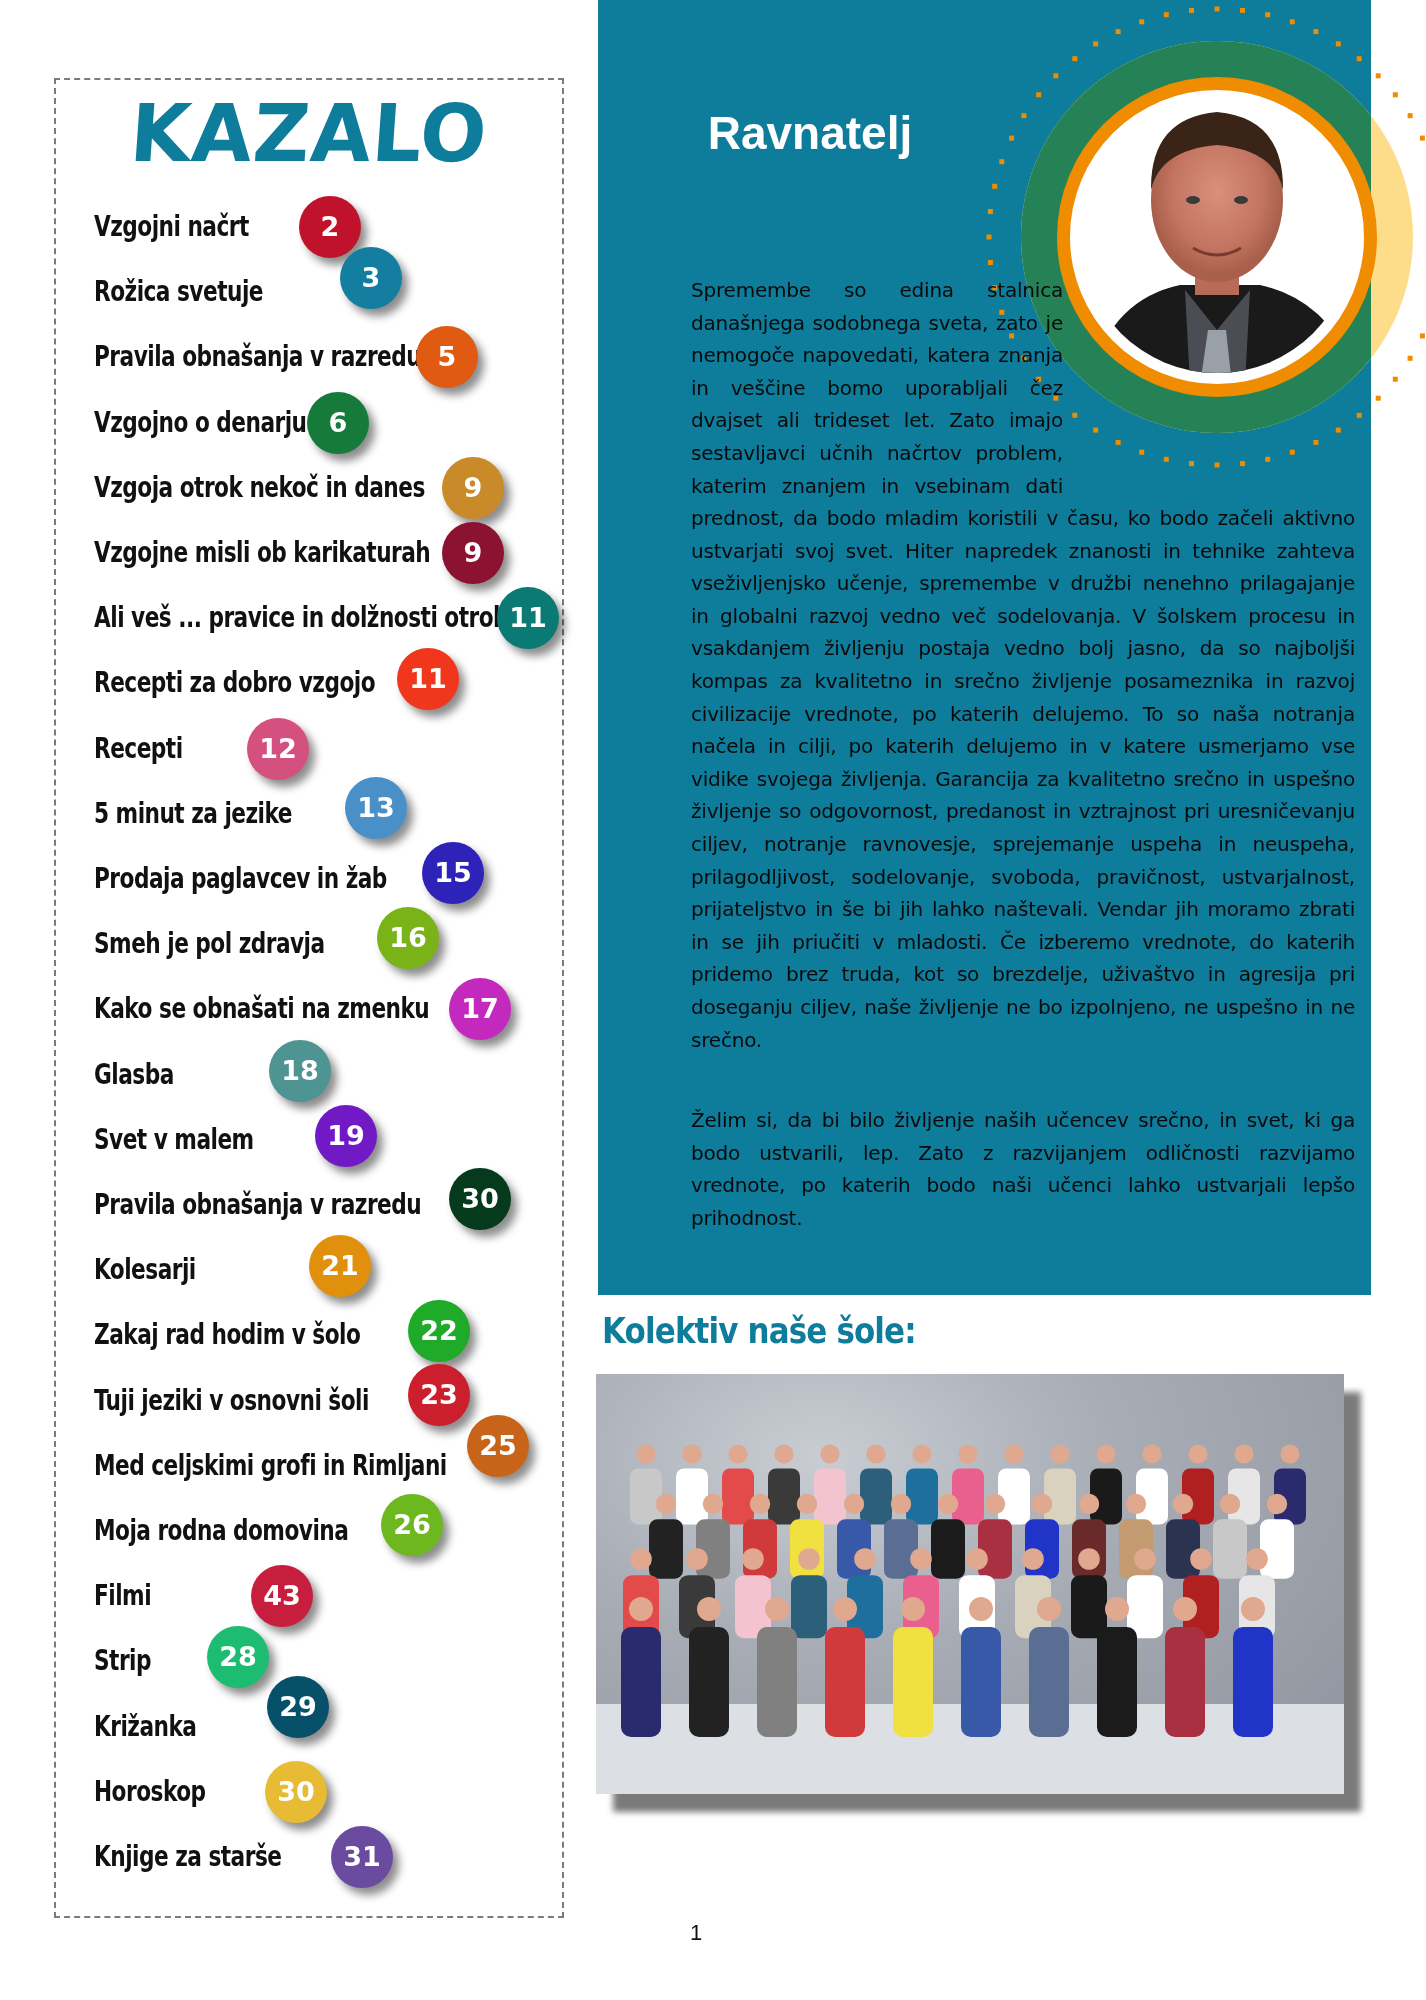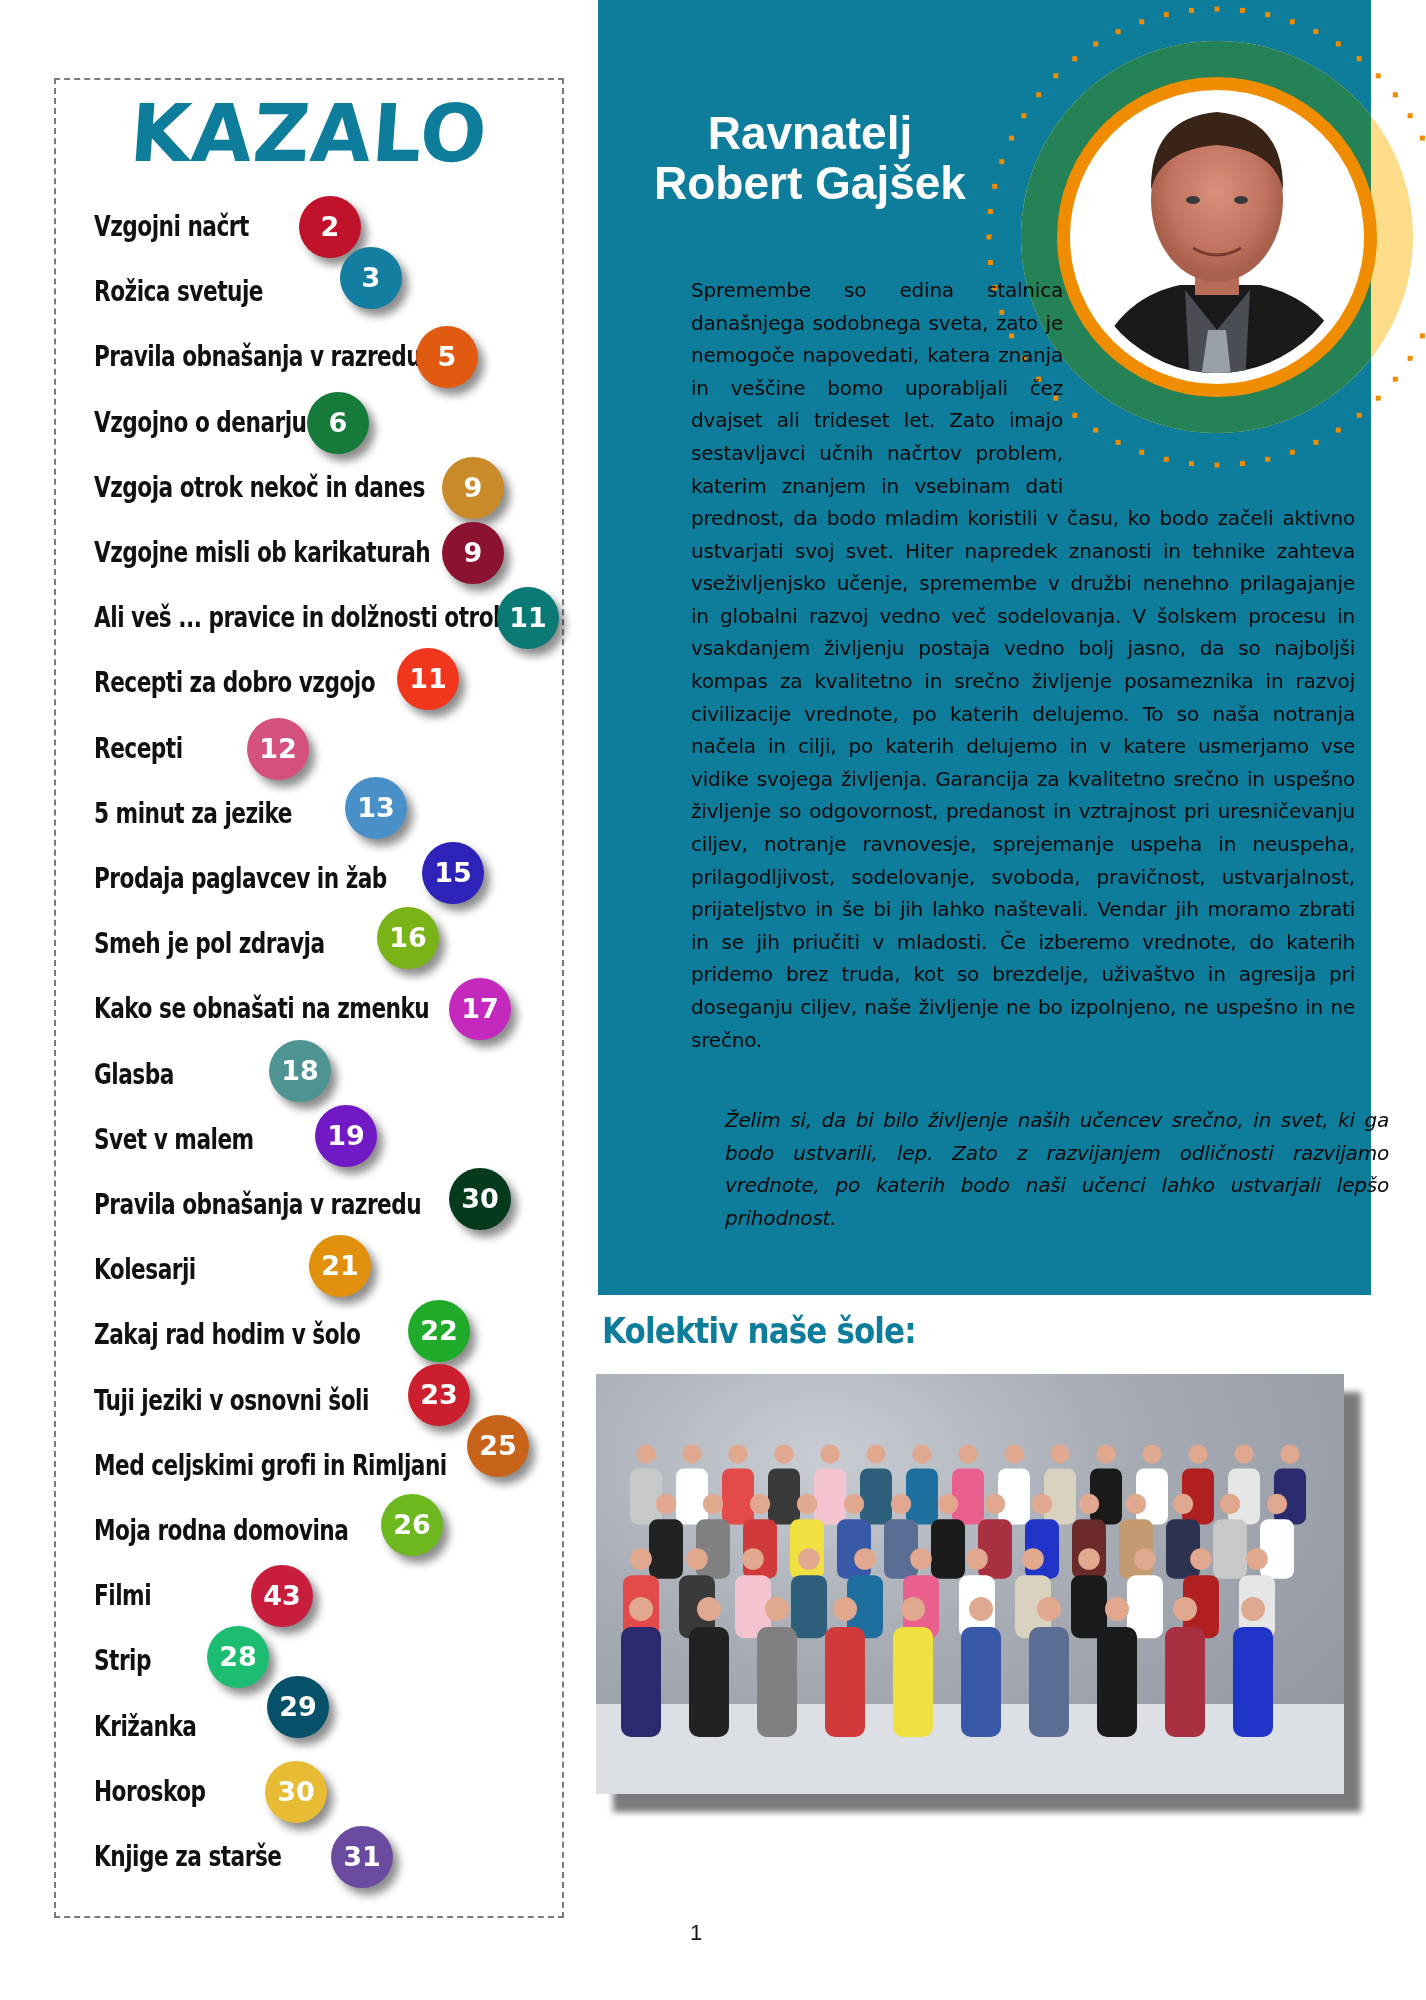--- a/index.html
+++ b/index.html
@@ -39,21 +39,21 @@
     font-family: "Liberation Sans", sans-serif; font-weight: bold; font-size: 46px;
     line-height: 50px; color: #ffffff;
   }
   .para {
     position: absolute; font-family: "DejaVu Sans", sans-serif; font-size: 20px;
     line-height: 32.6px; color: #0a0a0a; text-align: justify;
     letter-spacing: -0.2px; word-spacing: 1px; margin-left: 37px;
   }
   .para.intro { left: 654px; top: 274px; width: 372px; text-align-last: justify; }
   .para.body { left: 654px; top: 502px; width: 664px; text-align-last: left; }
-  .para.closing { left: 688px; top: 1104px; width: 664px; font-style: italic; }
+  .para.closing { left: 654px; top: 1104px; width: 664px; }
 
   .portrait-wrap { position: absolute; left: 0; top: 0; width: 1426px; height: 480px; pointer-events: none; }
   .portrait-wrap svg { position: absolute; left: 0; top: 0; }
 
   
   .section-heading {
     position: absolute; left: 602px; top: 1310px; font-family: "DejaVu Sans", sans-serif;
     font-weight: bold; font-size: 36px; color: #0e7c9b; letter-spacing: -1px;
     transform: scaleX(0.86); transform-origin: left center;
   }
@@ -224,21 +224,20 @@
       <path d="M1151 190 Q1150 118 1217 112 Q1284 118 1283 190 Q1275 150 1217 145 Q1160 150 1151 190 Z" fill="#3a2418"></path>
       <ellipse cx="1193" cy="200" rx="7" ry="4" fill="#3a3a3a"></ellipse>
       <ellipse cx="1241" cy="200" rx="7" ry="4" fill="#3a3a3a"></ellipse>
       <path d="M1193 248 Q1217 262 1241 248" stroke="#7a3a30" stroke-width="3" fill="none"></path>
     </g>
   </svg>
 </div>
 
 <div class="panel-title">
   <div>Ravnatelj</div>
-  <div>Robert Gajšek</div>
 </div>
 
 <div class="para intro">Spremembe so edina stalnica današnjega sodobnega sveta, zato je nemogoče napovedati, katera znanja in veščine bomo uporabljali čez dvajset ali trideset let. Zato imajo sestavljavci učnih načrtov problem, katerim znanjem in vsebinam dati</div>
 <div class="para body">prednost, da bodo mladim koristili v času, ko bodo začeli aktivno ustvarjati svoj svet. Hiter napredek znanosti in tehnike zahteva vseživljenjsko učenje, spremembe v družbi nenehno prilagajanje in globalni razvoj vedno več sodelovanja. V šolskem procesu in vsakdanjem življenju postaja vedno bolj jasno, da so najboljši kompas za kvalitetno in srečno življenje posameznika in razvoj civilizacije vrednote, po katerih delujemo. To so naša notranja načela in cilji, po katerih delujemo in v katere usmerjamo vse vidike svojega življenja. Garancija za kvalitetno srečno in uspešno življenje so odgovornost, predanost in vztrajnost pri uresničevanju ciljev, notranje ravnovesje, sprejemanje uspeha in neuspeha, prilagodljivost, sodelovanje, svoboda, pravičnost, ustvarjalnost, prijateljstvo in še bi jih lahko naštevali. Vendar jih moramo zbrati in se jih priučiti v mladosti. Če izberemo vrednote, do katerih pridemo brez truda, kot so brezdelje, uživaštvo in agresija pri doseganju ciljev, naše življenje ne bo izpolnjeno, ne uspešno in ne srečno.</div>
 <div class="para closing">Želim si, da bi bilo življenje naših učencev srečno, in svet, ki ga bodo ustvarili, lep. Zato z razvijanjem odličnosti razvijamo vrednote, po katerih bodo naši učenci lahko ustvarjali lepšo prihodnost.</div>
 
 <div class="section-heading">Kolektiv naše šole:</div>
 <div class="photo-shadow"></div>
 <div class="photo">
   <svg width="748" height="420" viewBox="0 0 748 420" id="groupSvg">

